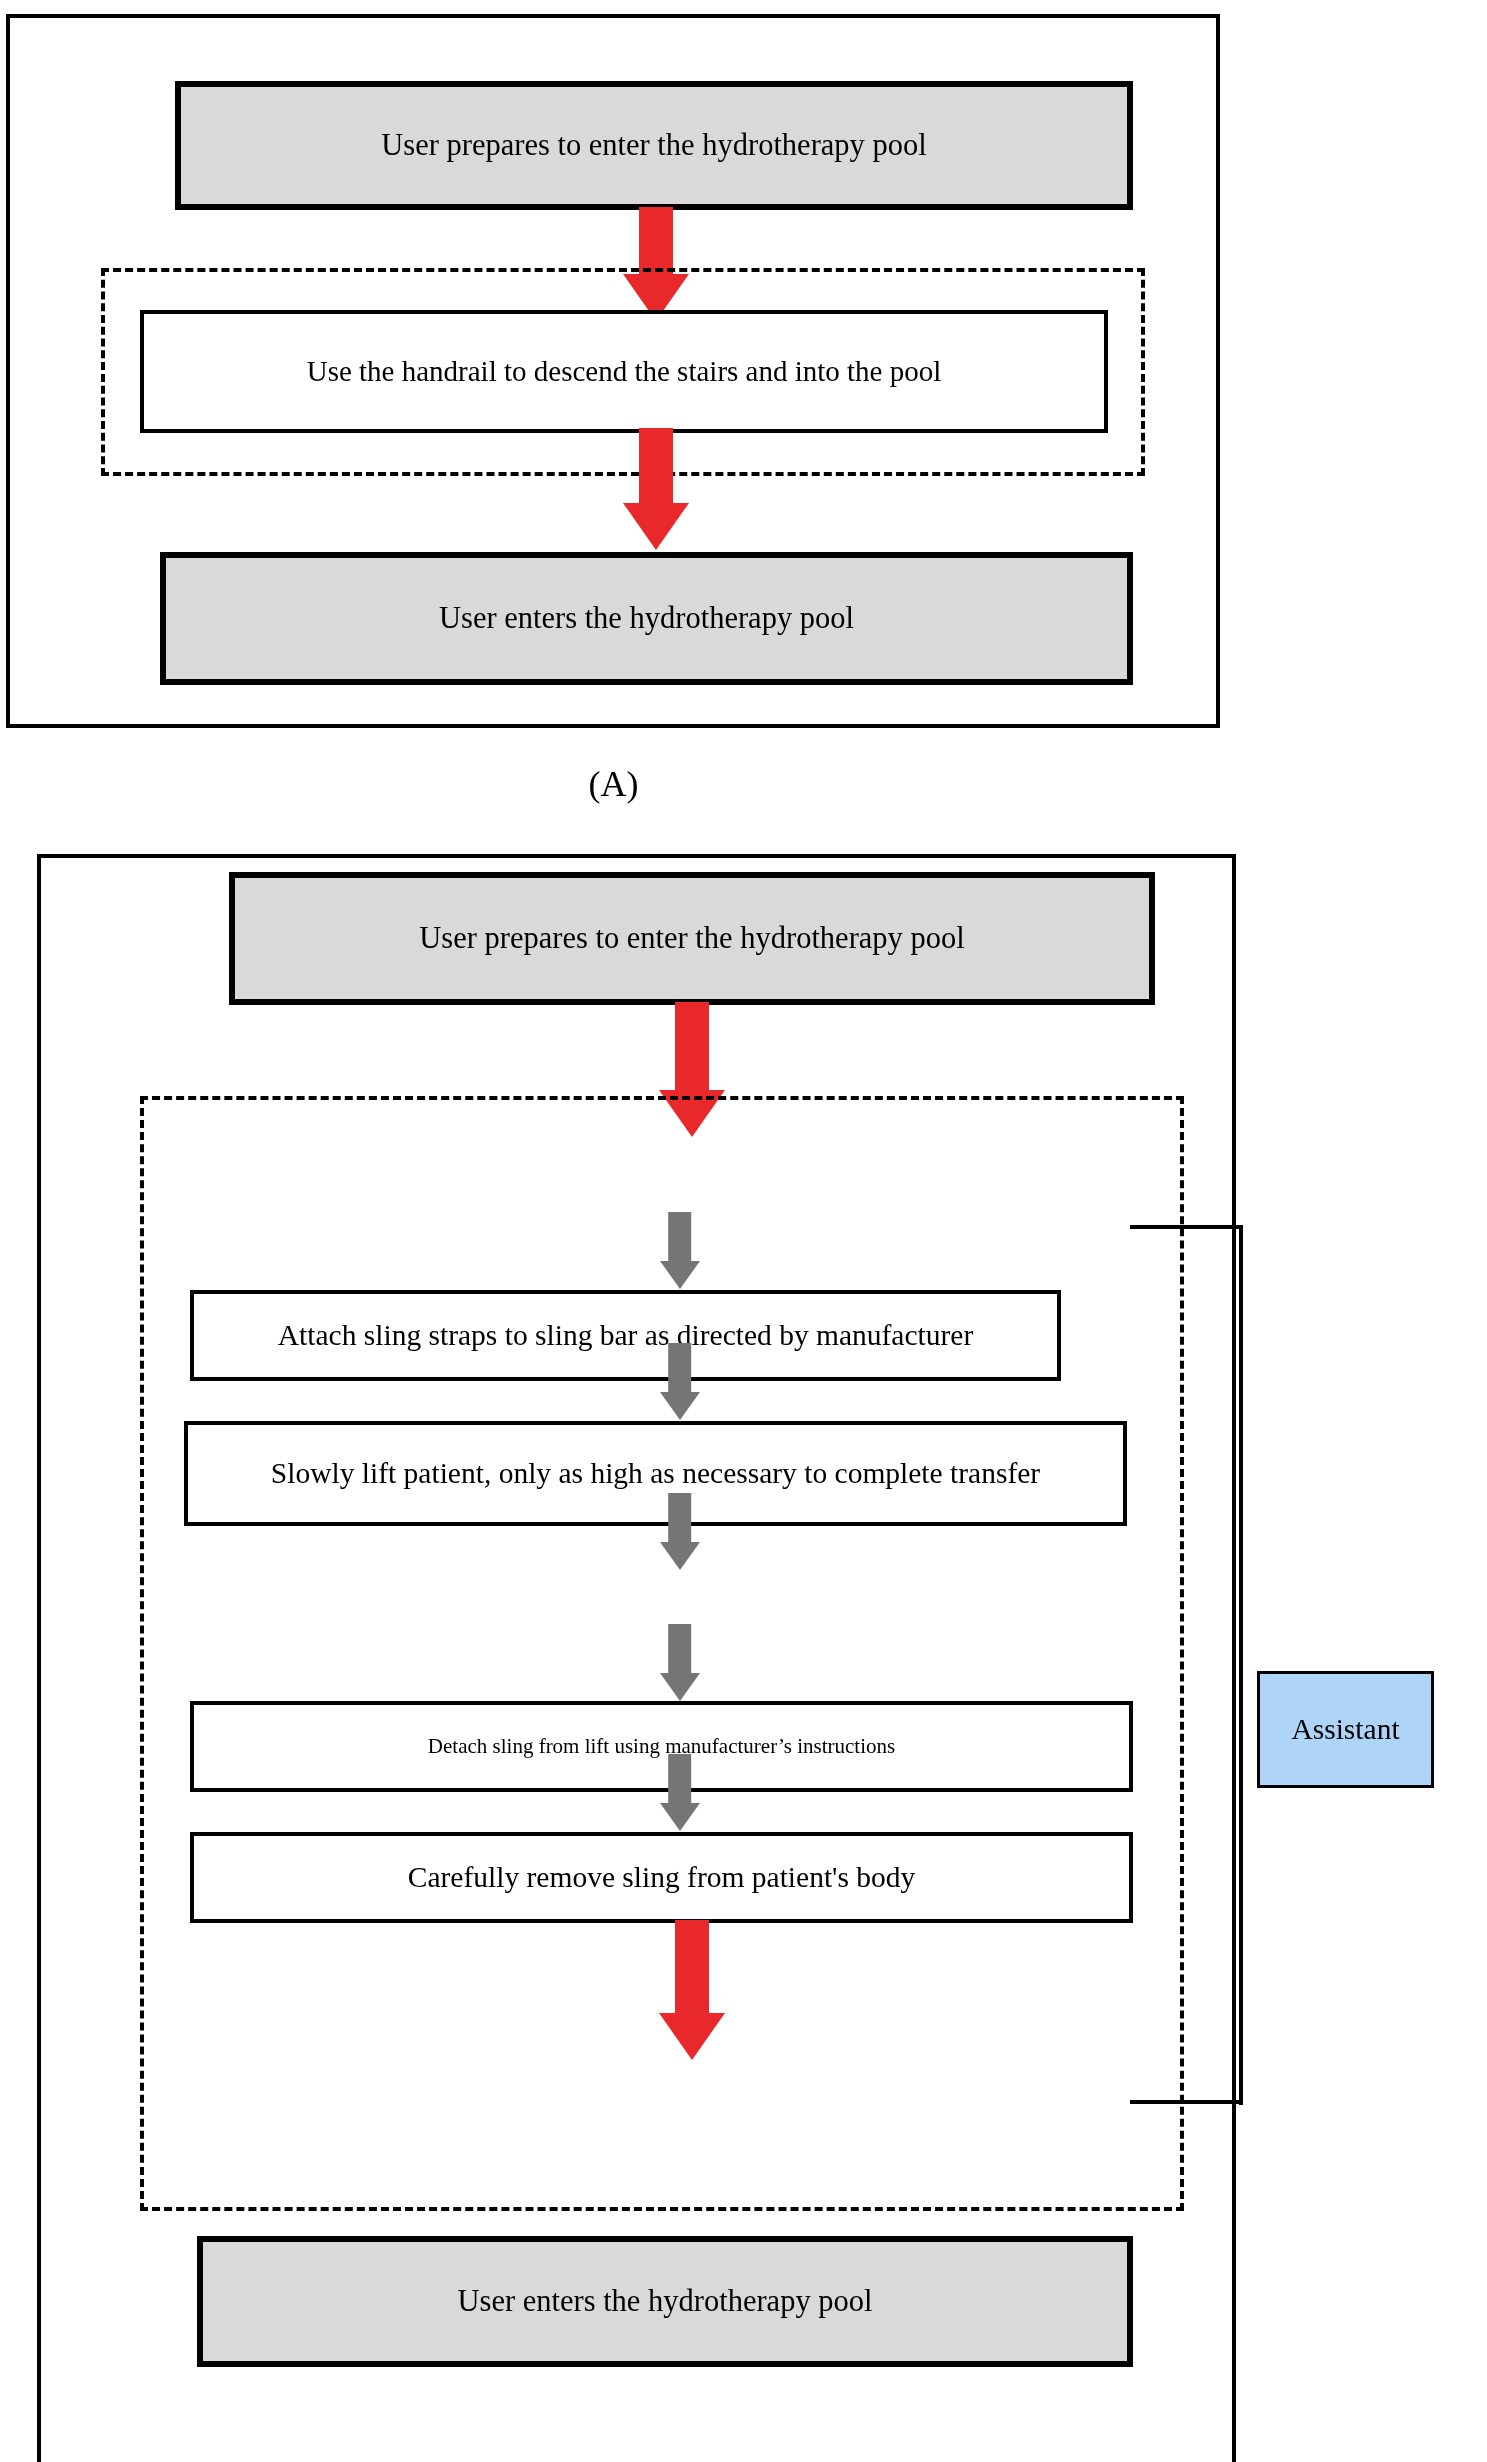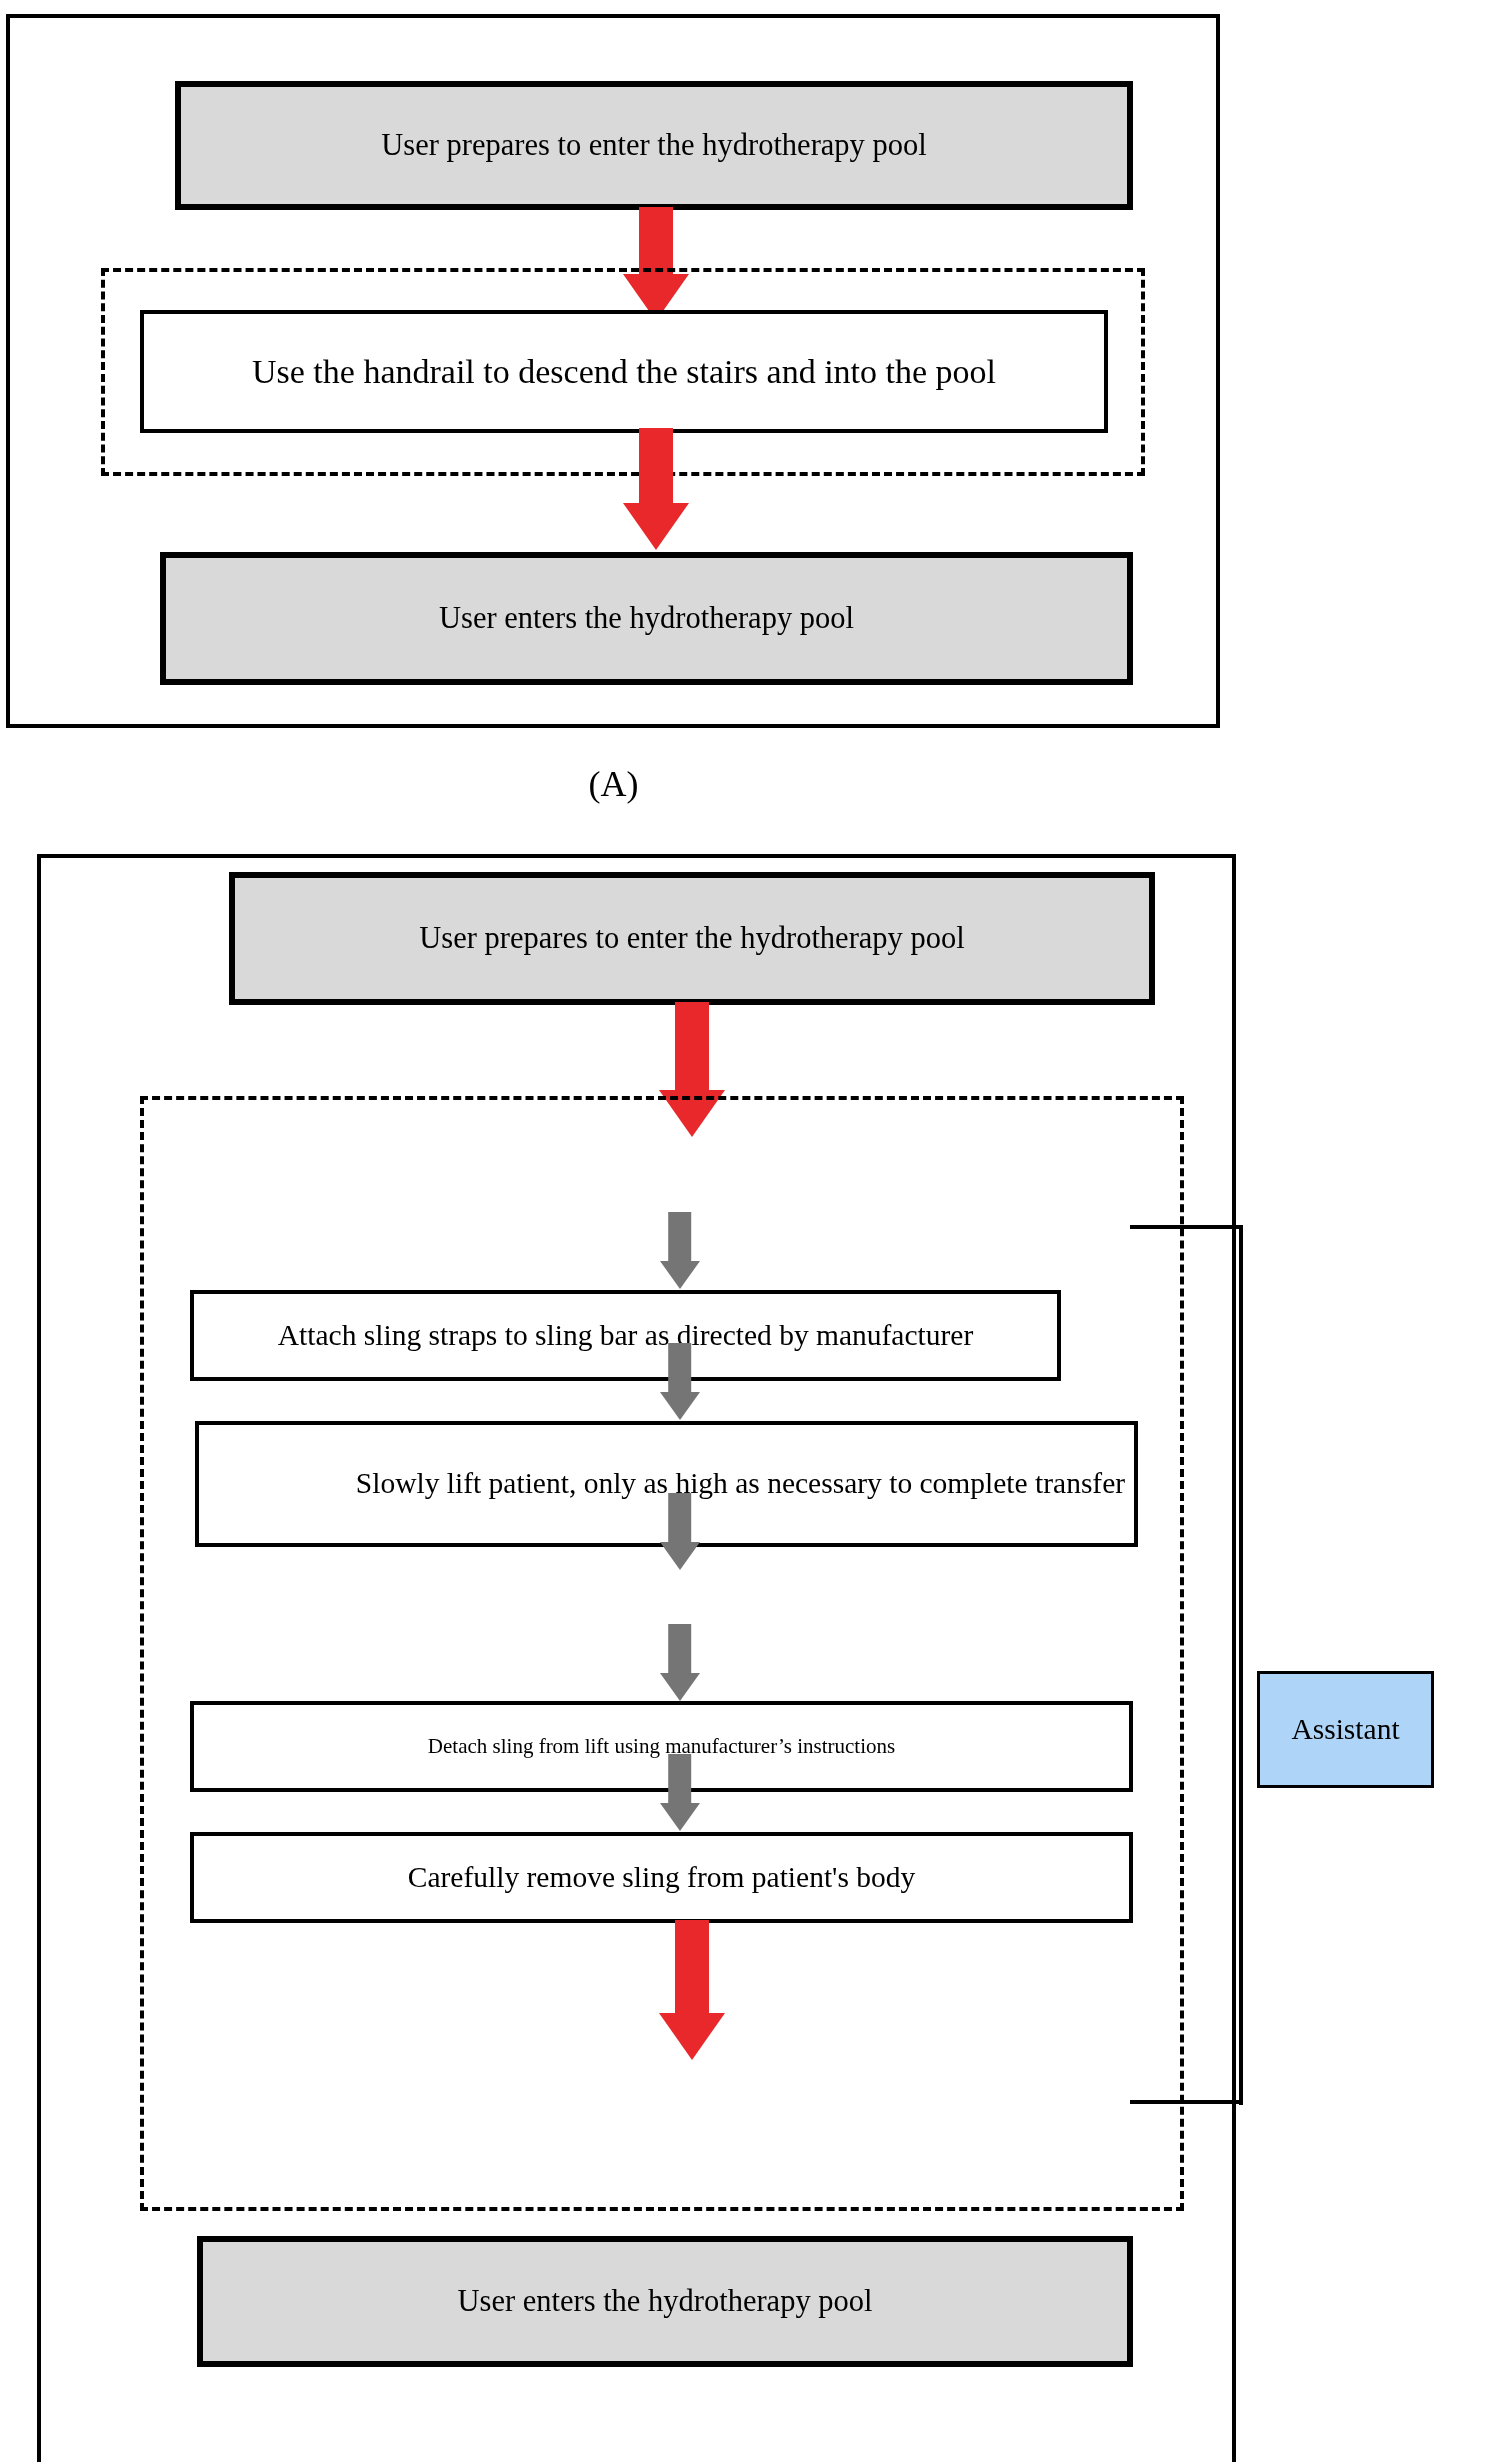--- a/index.html
+++ b/index.html
@@ -46,21 +46,21 @@
     <span>User prepares to enter the hydrotherapy pool</span>
   </div>
 
   <div class="arrow red" style="left:622px;top:207px;width:67px;height:114px;">
     <div class="shaft" style="width:34px;height:69px;"></div>
     <div class="head" style="top:67px;"></div>
   </div>
 
   <div class="dashed-frame" style="left:101px;top:268px;width:1044px;height:208px;"></div>
 
-  <div class="node step" style="left:140px;top:310px;width:968px;height:123px;font-size:34px;">
+  <div class="node step" style="left:140px;top:310px;width:968px;height:123px;font-size:29px;">
     <span>Use the handrail to descend the stairs and into the pool</span>
   </div>
 
   <div class="arrow red" style="left:622px;top:428px;width:67px;height:123px;">
     <div class="shaft" style="width:34px;height:77px;"></div>
     <div class="head" style="top:75px;"></div>
   </div>
 
   <div class="node terminal" style="left:160px;top:552px;width:973px;height:133px;font-size:30.5px;">
     <span>User enters the hydrotherapy pool</span>
@@ -91,21 +91,21 @@
 
   <div class="node step" style="left:190px;top:1290px;width:871px;height:91px;font-size:29.5px;">
     <span>Attach sling straps to sling bar as directed by manufacturer</span>
   </div>
 
   <div class="arrow gray" style="left:659px;top:1343px;width:41px;height:79px;">
     <div class="shaft" style="width:23.6px;height:51px;"></div>
     <div class="head" style="top:49px;"></div>
   </div>
 
-  <div class="node step" style="left:195px;top:1421px;width:943px;height:126px;font-size:29.5px;justify-content:flex-end;">
+  <div class="node step" style="left:184px;top:1421px;width:943px;height:105px;font-size:29.5px;">
     <span>Slowly lift patient, only as high as necessary to complete transfer</span>
   </div>
 
   <div class="arrow gray" style="left:659px;top:1493px;width:41px;height:79px;">
     <div class="shaft" style="width:23.6px;height:51px;"></div>
     <div class="head" style="top:49px;"></div>
   </div>
 
 
   <div class="arrow gray" style="left:659px;top:1624px;width:41px;height:79px;">

